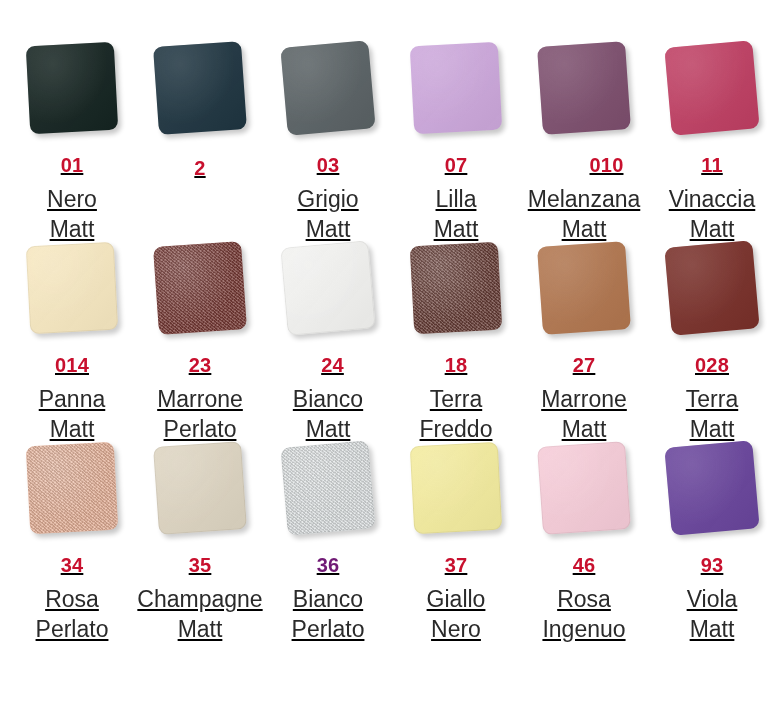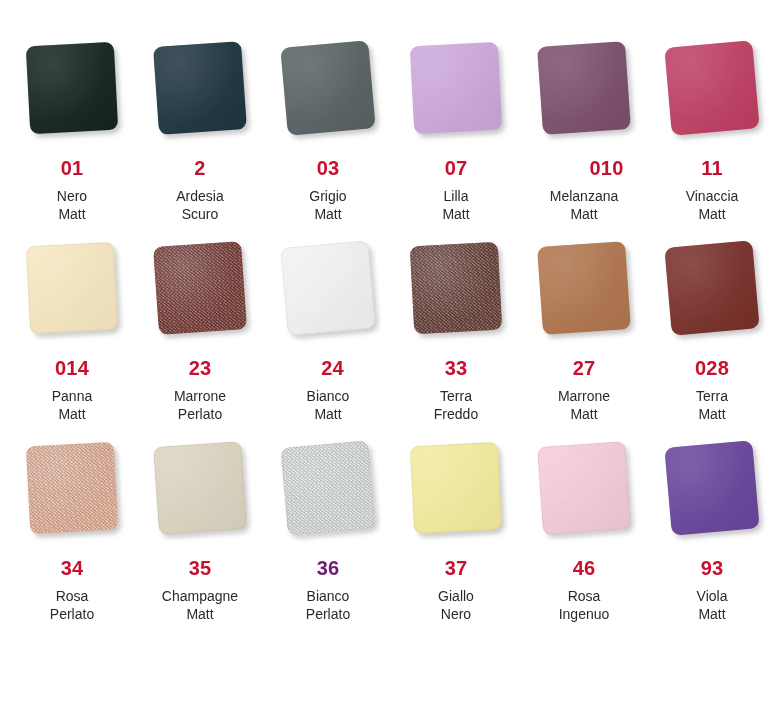--- a/index.html
+++ b/index.html
@@ -28,20 +28,21 @@
     flex-direction: row;
     height: 200px;
   }
 
   .swatch-cell {
     width: 130.6px;
     display: flex;
     flex-direction: column;
     align-items: center;
     position: relative;
+    text-decoration: underline;
   }
 
   .chip-area {
     height: 112px;
     width: 100%;
     display: flex;
     align-items: flex-start;
     justify-content: center;
     position: relative;
   }
@@ -83,21 +84,21 @@
     font-size: 20px;
     font-weight: bold;
     letter-spacing: 0.2px;
     line-height: 1;
     margin-top: 2px;
     text-align: center;
   }
 
   .chip-name {
     margin-top: 10px;
-    font-size: 14px;
+    font-size: 23px;
     line-height: 1.28;
     color: #2a2a2a;
     text-align: center;
     white-space: pre-line;
     font-weight: 400;
   }
 </style>
 </head>
 <body style="background: rgb(255, 255, 255);">
 
@@ -113,22 +114,20 @@
         <div class="chip-name" style="color: rgb(42, 42, 42);">Nero
 Matt</div>
       </div>
       <div class="swatch-cell">
         <div class="chip-area">
           <div class="chip matt" title="#1f3541" style="background: rgb(31, 53, 65); transform: rotate(-4deg);">
             <div class="grain"></div>
           </div>
         </div>
         <div class="chip-code" style="color: rgb(200, 16, 46);">2</div>
-        <div class="chip-name" style="color: rgb(42, 42, 42);">Ardesia
-Scuro</div>
       </div>
       <div class="swatch-cell">
         <div class="chip-area">
           <div class="chip matt" title="#5a6265" style="background: rgb(90, 98, 101); transform: rotate(-5deg);">
             <div class="grain"></div>
           </div>
         </div>
         <div class="chip-code" style="color: rgb(200, 16, 46);">03</div>
         <div class="chip-name" style="color: rgb(42, 42, 42);">Grigio
 Matt</div>
@@ -194,21 +193,21 @@
         <div class="chip-code" style="color: rgb(200, 16, 46); margin-left: 9px;">24</div>
         <div class="chip-name" style="color: rgb(42, 42, 42);">Bianco
 Matt</div>
       </div>
       <div class="swatch-cell">
         <div class="chip-area">
           <div class="chip pearl" title="#6a4039" style="background: rgb(106, 64, 57); transform: rotate(-3deg);">
             <div class="grain"></div>
           </div>
         </div>
-        <div class="chip-code" style="color: rgb(200, 16, 46);">33</div>
+        <div class="chip-code" style="color: rgb(200, 16, 46);">18</div>
         <div class="chip-name" style="color: rgb(42, 42, 42);">Terra
 Freddo</div>
       </div>
       <div class="swatch-cell">
         <div class="chip-area">
           <div class="chip matt" title="#b1764f" style="background: rgb(177, 118, 79); transform: rotate(-4deg);">
             <div class="grain"></div>
           </div>
         </div>
         <div class="chip-code" style="color: rgb(200, 16, 46);">27</div>

